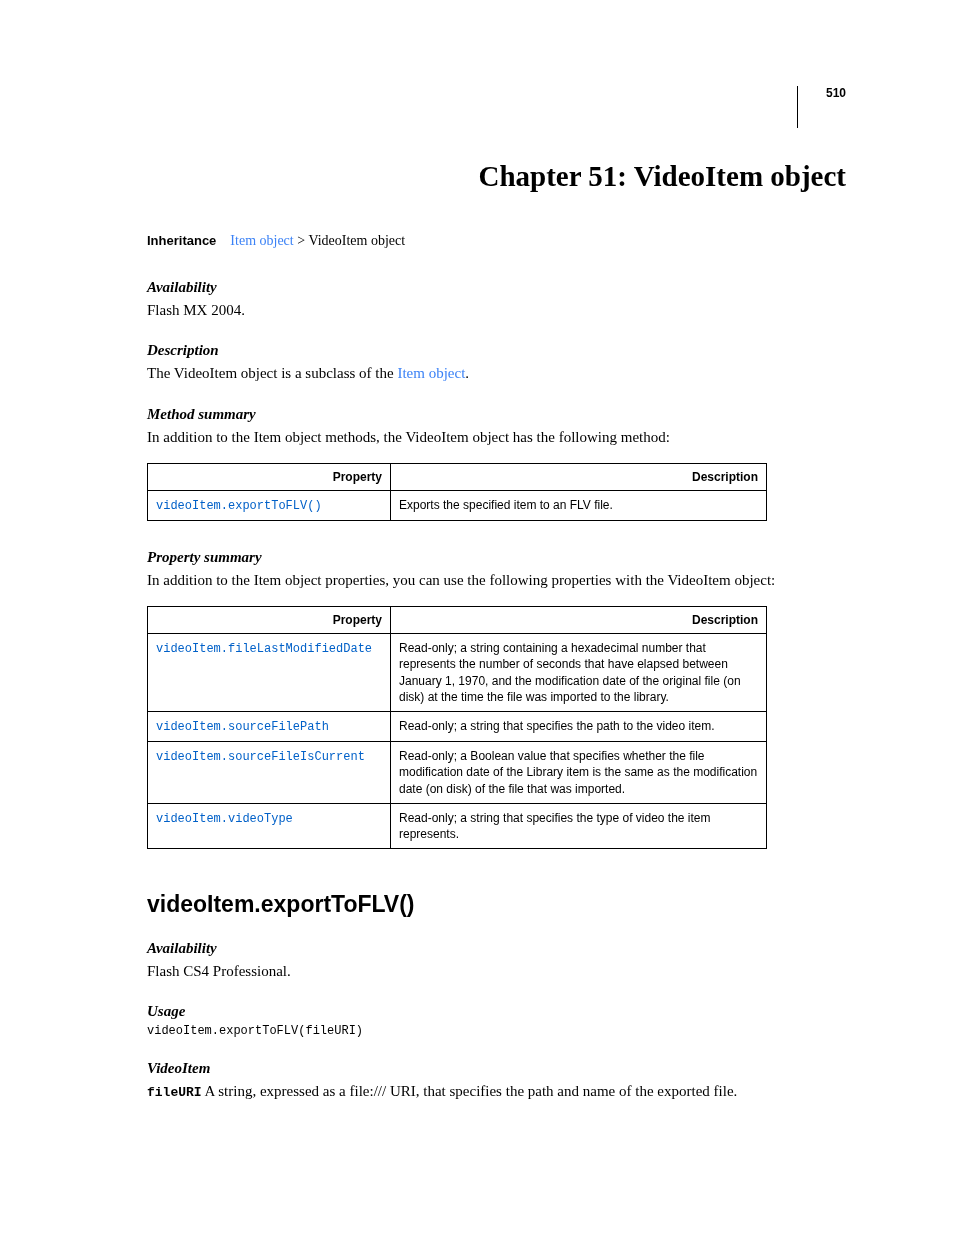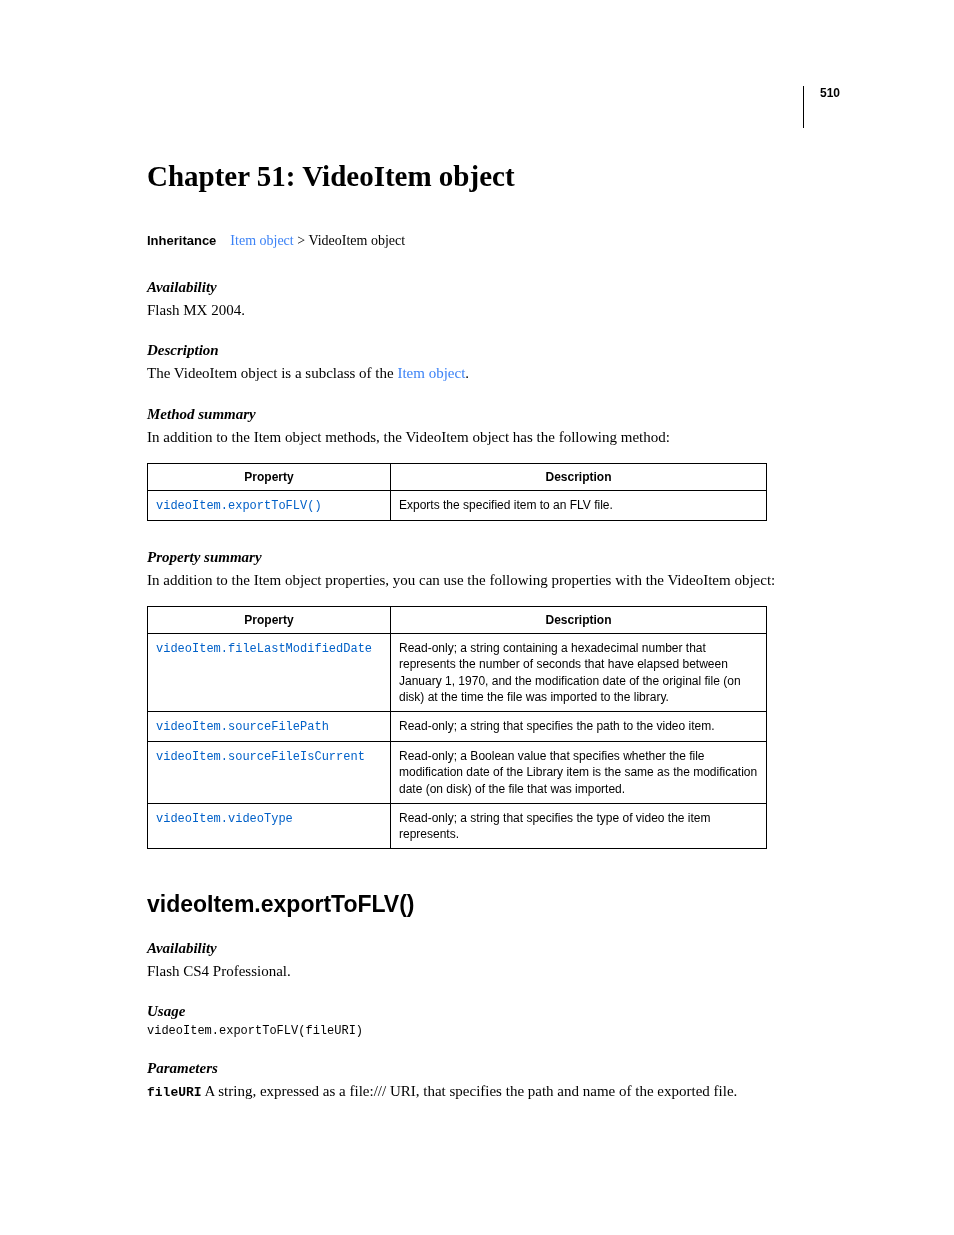--- a/index.html
+++ b/index.html
@@ -10,34 +10,35 @@
     color: #000;
     width: 954px;
   }
   .page {
     padding: 90px 108px 80px 147px;
     position: relative;
   }
   .page-number-mark {
     position: absolute;
     top: 86px;
-    right: 114px;
+    right: 108px;
     border-left: 1px solid #000;
-    padding-left: 16px;
+    padding-left: 28px;
     height: 42px;
     font-family: "Helvetica Neue", Arial, sans-serif;
     font-size: 12px;
     font-weight: 700;
     text-align: right;
   }
   h1.chapter-title {
     font-family: "Times New Roman", Georgia, serif;
     font-weight: 700;
     font-size: 29px;
     margin: 70px 0 40px 0;
+    text-align: right;
   }
   .inheritance-line {
     font-size: 14px;
     margin-bottom: 30px;
   }
   .bold-sans {
     font-family: "Helvetica Neue", Arial, sans-serif;
     font-weight: 700;
     font-size: 13px;
   }
@@ -61,21 +62,21 @@
     text-align: center;
   }
   table.summary {
     border-collapse: collapse;
     width: 620px;
     margin-top: 16px;
     font-family: "Helvetica Neue", Arial, sans-serif;
     font-size: 12px;
   }
   table.summary th {
-    text-align: center;
+    text-align: right;
     font-weight: 700;
     border: 1px solid #000;
     padding: 6px 8px;
   }
   table.summary td {
     border: 1px solid #000;
     padding: 6px 8px;
     vertical-align: top;
     line-height: 1.35;
   }
@@ -170,18 +171,18 @@
   </table>
 
   <h2 class="method-title">videoItem.exportToFLV()</h2>
 
   <div class="bold-serif">Availability</div>
   <p class="body-serif">Flash CS4 Professional.</p>
 
   <div class="bold-serif">Usage</div>
   <p class="mono" style="margin:2px 0">videoItem.exportToFLV(fileURI)</p>
 
-  <div class="bold-serif">Parameters</div>
+  <div class="bold-serif">VideoItem</div>
   <p class="body-serif">
     <span class="mono-bold">fileURI</span><span>  A string, expressed as a file:/// URI, that specifies the path and name of the exported file.</span>
   </p>
 
 </div>
 
 </body></html>

